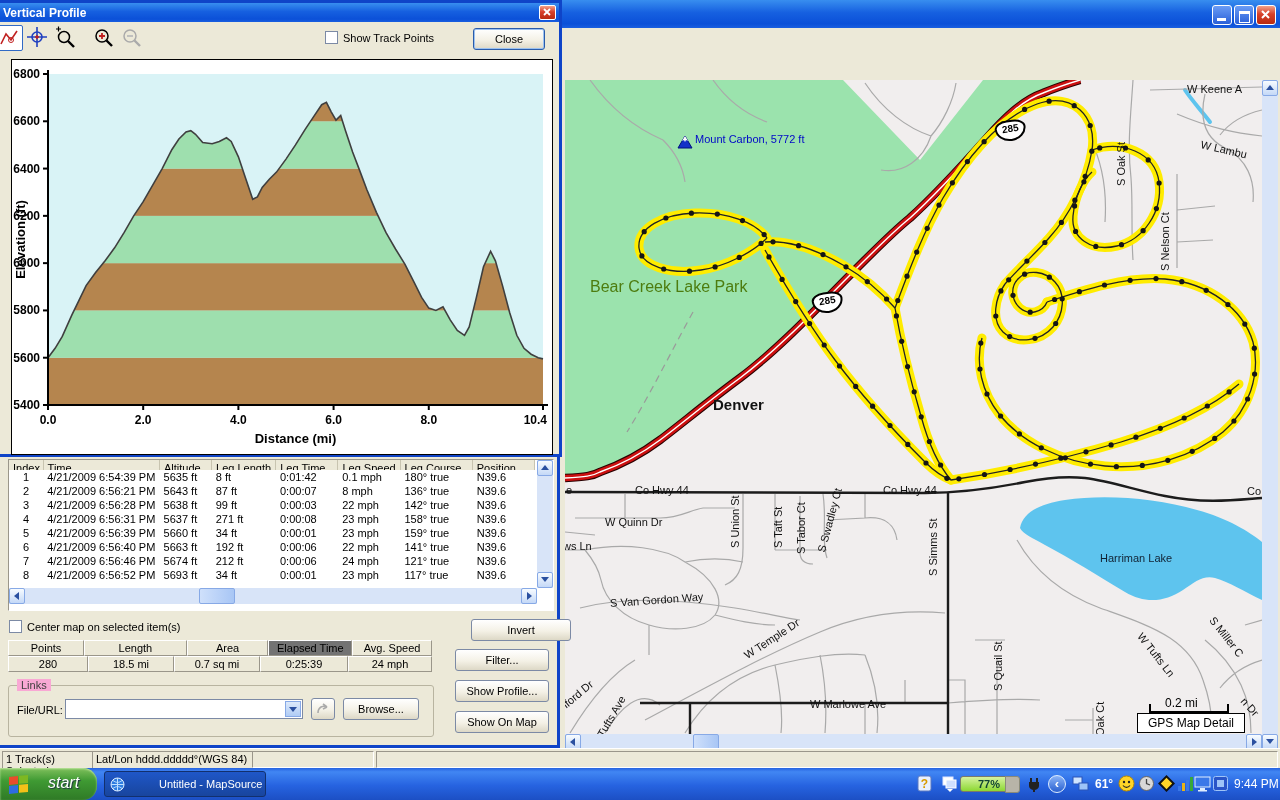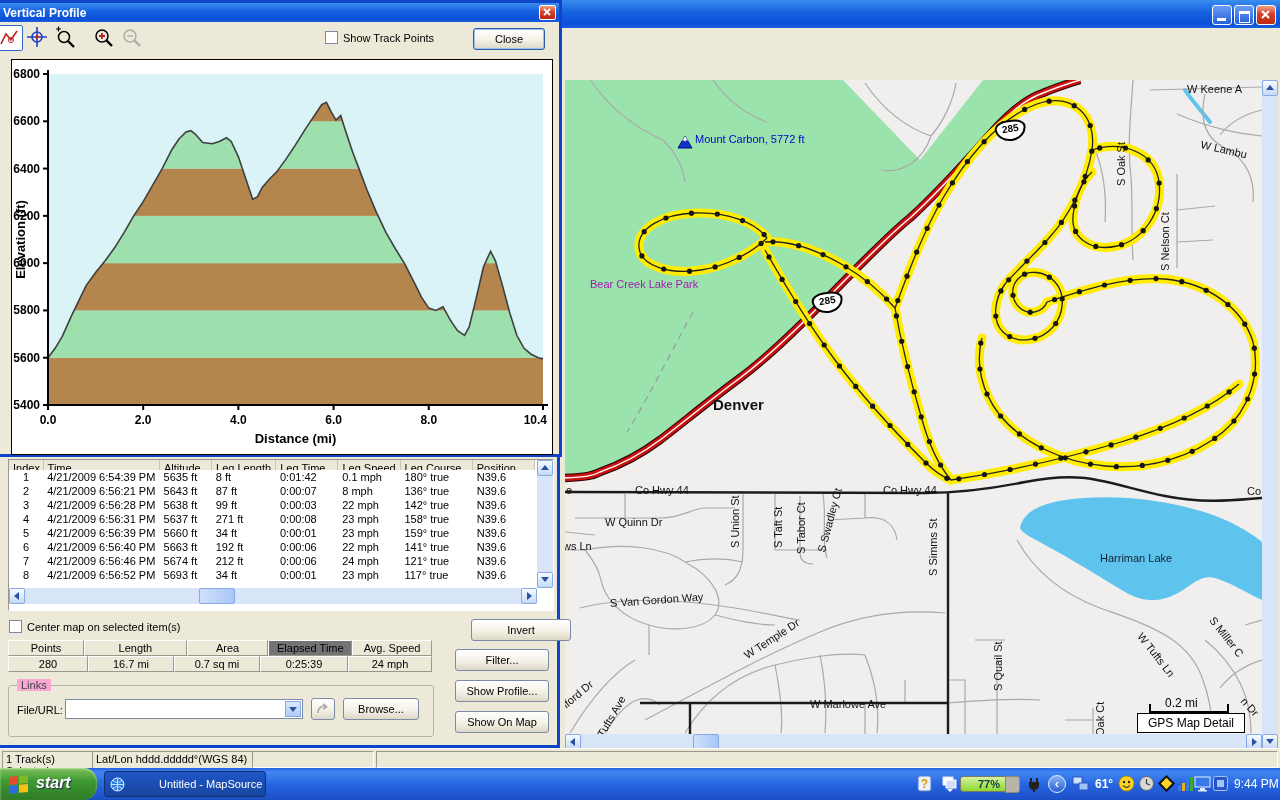--- a/index.html
+++ b/index.html
@@ -34,21 +34,21 @@
   .ax{font:bold 12px "Liberation Sans",sans-serif;fill:#000;}
   .axl{font:bold 13px "Liberation Sans",sans-serif;fill:#000;}
   
   .ttbl{border-collapse:collapse;table-layout:fixed;width:526px;font-size:11px;}
   .ttbl th{font-weight:normal;text-align:left;background:#ece9d8;border-right:1px solid #c8c4b0;border-bottom:1px solid #c8c4b0;padding:0 0 0 4px;white-space:nowrap;overflow:hidden;}
   .ttbl td{padding:0 0 0 4px;white-space:nowrap;overflow:hidden;height:14px;line-height:14px;}
   
   .mlabel{position:absolute;white-space:nowrap;font-size:11px;color:#111;}
   .mlabel.city{font-size:15px;font-weight:bold;}
   .mlabel.poi{color:#0008c8;}
-  .mlabel.park{font-size:11px;color:#a21caf;}
+  .mlabel.park{font-size:16px;color:#4d7c0f;}
   .mlabel.water-label{color:#123;}
   #track-halo path{fill:none;stroke:#ffec00;stroke-width:9;stroke-linecap:round;stroke-linejoin:round;}
   .trkline{fill:none;stroke:#222;stroke-width:1.3;}
   .rdthin{fill:none;stroke:#a9a9a9;stroke-width:1.2;}
   .rdblack{fill:none;stroke:#1c1c1c;stroke-width:2.4;}
   .rddash{fill:none;stroke:#9a9a9a;stroke-width:1.2;stroke-dasharray:7 5;}
   .shield{position:absolute;width:27px;height:17px;background:#fff;border:2px solid #000;border-radius:45% 45% 55% 55%/40% 40% 70% 70%;
           font:bold 10px "Liberation Sans",sans-serif;text-align:center;line-height:14px;transform:rotate(-8deg);}
   
   .taskbar{background:linear-gradient(180deg,#2663e0 0%,#4186f3 12%,#2663e0 55%,#1c4fc4 100%);}
@@ -666,21 +666,21 @@
     <div id="stats-grid" class="abs" style="left:13px;top:183px;width:424px;">
         <div style="display: flex; height: 16px;">
           <span style="width: 80px; text-align: center; border-width: 1px; border-style: solid; border-image: initial; border-color: rgb(255, 255, 255) rgb(154, 150, 138) rgb(154, 150, 138) rgb(255, 255, 255); box-sizing: border-box; line-height: 14px; background: rgb(236, 233, 216);">Points</span>
           <span style="width: 108px; text-align: center; border-width: 1px; border-style: solid; border-image: initial; border-color: rgb(255, 255, 255) rgb(154, 150, 138) rgb(154, 150, 138) rgb(255, 255, 255); box-sizing: border-box; line-height: 14px; background: rgb(236, 233, 216);">Length</span>
           <span style="width: 86px; text-align: center; border-width: 1px; border-style: solid; border-image: initial; border-color: rgb(255, 255, 255) rgb(154, 150, 138) rgb(154, 150, 138) rgb(255, 255, 255); box-sizing: border-box; line-height: 14px; background: rgb(236, 233, 216);">Area</span>
           <span style="width: 88px; text-align: center; border-width: 1px; border-style: solid; border-image: initial; border-color: rgb(255, 255, 255) rgb(154, 150, 138) rgb(154, 150, 138) rgb(255, 255, 255); box-sizing: border-box; line-height: 14px; background: #737373;">Elapsed Time</span>
           <span style="width: 84px; text-align: center; border-width: 1px; border-style: solid; border-image: initial; border-color: rgb(255, 255, 255) rgb(154, 150, 138) rgb(154, 150, 138) rgb(255, 255, 255); box-sizing: border-box; line-height: 14px; background: rgb(236, 233, 216);">Avg. Speed</span>
         </div>
         <div style="display: flex; height: 16px;">
           <span style="width: 80px; text-align: center; border-width: 1px; border-style: solid; border-image: initial; border-color: rgb(255, 255, 255) rgb(154, 150, 138) rgb(154, 150, 138) rgb(255, 255, 255); box-sizing: border-box; line-height: 14px; background: rgb(236, 233, 216);">280</span>
-          <span style="width: 86px; text-align: center; border-width: 1px; border-style: solid; border-image: initial; border-color: rgb(255, 255, 255) rgb(154, 150, 138) rgb(154, 150, 138) rgb(255, 255, 255); box-sizing: border-box; line-height: 14px; background: rgb(236, 233, 216);">16.7 mi</span>
+          <span style="width: 86px; text-align: center; border-width: 1px; border-style: solid; border-image: initial; border-color: rgb(255, 255, 255) rgb(154, 150, 138) rgb(154, 150, 138) rgb(255, 255, 255); box-sizing: border-box; line-height: 14px; background: rgb(236, 233, 216);">18.5 mi</span>
           <span style="width: 86px; text-align: center; border-width: 1px; border-style: solid; border-image: initial; border-color: rgb(255, 255, 255) rgb(154, 150, 138) rgb(154, 150, 138) rgb(255, 255, 255); box-sizing: border-box; line-height: 14px; background: rgb(236, 233, 216);">0.7 sq mi</span>
           <span style="width: 88px; text-align: center; border-width: 1px; border-style: solid; border-image: initial; border-color: rgb(255, 255, 255) rgb(154, 150, 138) rgb(154, 150, 138) rgb(255, 255, 255); box-sizing: border-box; line-height: 14px; background: rgb(236, 233, 216);">0:25:39</span>
           <span style="width: 84px; text-align: center; border-width: 1px; border-style: solid; border-image: initial; border-color: rgb(255, 255, 255) rgb(154, 150, 138) rgb(154, 150, 138) rgb(255, 255, 255); box-sizing: border-box; line-height: 14px; background: rgb(236, 233, 216);">24 mph</span>
         </div>
       </div>
 
     <div class="abs" style="left:13px;top:228px;width:424px;height:50px;border:1px solid #b8b4a0;border-radius:3px;">
       <span style="position:absolute;left:8px;top:-7px;background:#f9a8d4;padding:0 4px;color:#404040;">Links</span>
       <span class="abs" style="left:8px;top:18px;">File/URL:</span>
       <span class="abs" style="left:56px;top:13px;width:238px;height:20px;background:#fff;border:1px solid #7c8aa5;box-sizing:border-box;">
@@ -710,21 +710,21 @@
   <div class="abs taskbar" style="left:0;top:768px;width:1280px;height:32px;">
     <div class="abs" style="left:0;top:0;width:97px;height:32px;border-radius:0 14px 14px 0;background:linear-gradient(180deg,#7fc05c 0%,#3f9a33 40%,#2f7a26 100%);box-shadow:inset 0 1px 2px #bfe6a0;">
       <svg width="22" height="20" style="position:absolute;left:8px;top:6px;">
           <g transform="skewY(-6)">
             <rect x="1" y="3" width="9" height="8" fill="#e84c2b"></rect>
             <rect x="11" y="3" width="9" height="8" fill="#7db822"></rect>
             <rect x="1" y="12" width="9" height="8" fill="#2f6ce0"></rect>
             <rect x="11" y="12" width="9" height="8" fill="#f4c118"></rect>
           </g>
         </svg>
-      <span style="position:absolute;left:36px;top:6px;color:#fff;font-weight:bold;font-style:italic;font-size:16px;text-shadow:1px 1px 1px #234;">start</span>
+      <span style="position:absolute;left:48px;top:6px;color:#fff;font-weight:normal;font-style:italic;font-size:16px;text-shadow:1px 1px 1px #234;">start</span>
     </div>
     <div class="abs" style="left:104px;top:3px;width:162px;height:26px;background:linear-gradient(180deg,#1f57c8,#18459e);border:1px solid #12306e;border-radius:3px;box-sizing:border-box;">
       <svg width="15" height="15" style="position:absolute;left:5px;top:5px;">
           <circle cx="7.5" cy="7.5" r="6.5" fill="#2f7de0" stroke="#dfeeff"></circle>
           <path d="M1,7.5 H14 M7.5,1 V14 M3,3.5 C6,6 9,6 12,3.5 M3,11.5 C6,9 9,9 12,11.5" stroke="#bfe0ff" fill="none" stroke-width="1"></path>
         </svg>
       <span style="position:absolute;left:26px;top:6px;color:#fff;font-size:11px;padding-left:28px;">Untitled - MapSource</span>
     </div>
 
     <span class="trayic" style="left:916px;"><svg>

